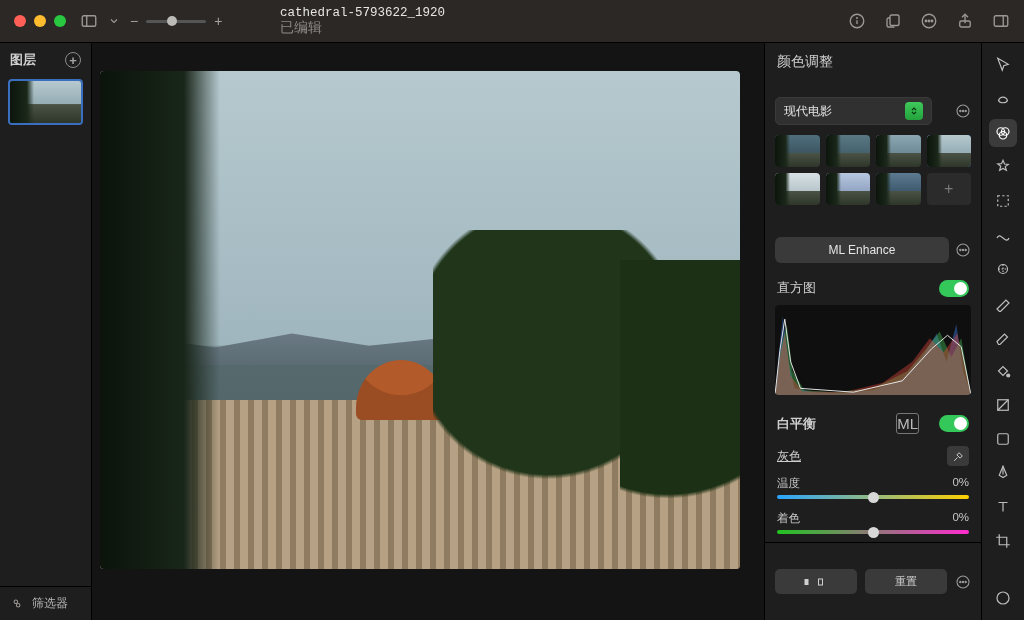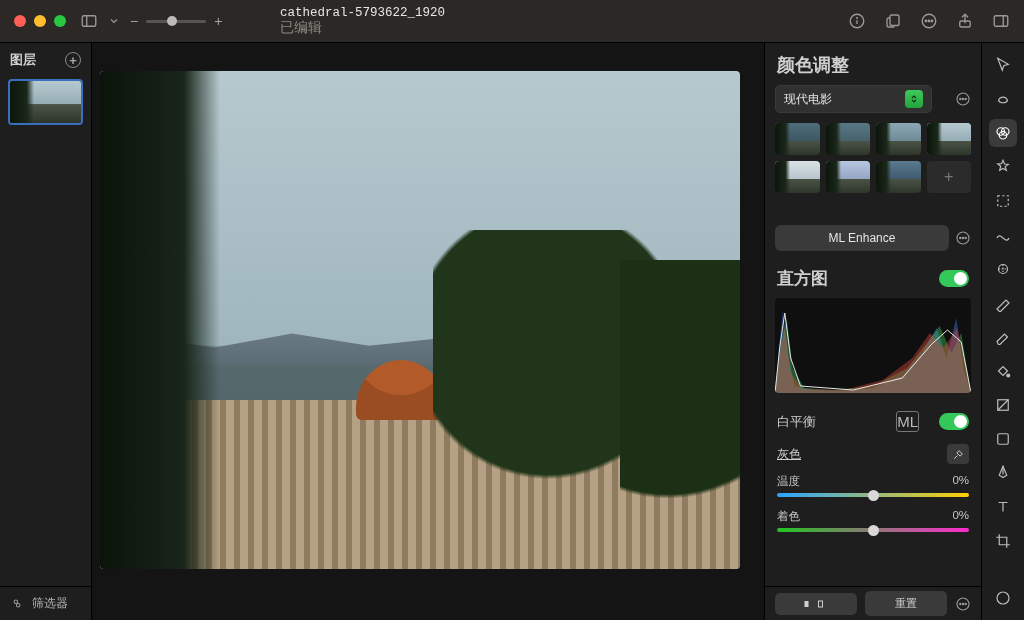--- a/index.html
+++ b/index.html
@@ -46,21 +46,21 @@
   .plus-circ{width:16px;height:16px;border:1px solid #8b8b8b;border-radius:50%;display:flex;align-items:center;justify-content:center;font-size:13px;line-height:1;color:#a5a5a5;}
   .layer-thumb{margin:4px 8px;border:2px solid #3a6fbf;border-radius:4px;overflow:hidden;height:46px;position:relative;}
   .layers-footer{margin-top:auto;border-top:1px solid var(--line);height:34px;display:flex;align-items:center;gap:8px;padding:0 10px;color:#b7b7b7;}
 
   
   .canvas{flex:1;background:#141414;display:flex;padding:28px 0 30px 8px;}
   .photo{position:relative;width:640px;height:498px;border-radius:4px;overflow:hidden;background:linear-gradient(#b6c9cf,#a0b6be 55%,#576a6e 56%,#4a5f63);}
 
   
   .inspector{width:218px;background:#1e1e1e;border-left:1px solid var(--line);border-right:1px solid var(--line);display:flex;flex-direction:column;overflow:hidden;}
-  .insp-h{padding:10px 12px 8px;font-size:18px;font-weight:700;}
+  .insp-h{padding:10px 12px 26px;font-size:14px;font-weight:400;}
   .preset-select{margin:0 10px 10px;display:flex;align-items:center;gap:23px;}
   .preset-select .sel{flex:1;background:#303030;border:1px solid #3a3a3a;border-radius:5px;padding:4px 8px;display:flex;align-items:center;font-size:12px;color:#e5e5e5;}
   .preset-select .upd{width:18px;height:18px;border-radius:4px;background:linear-gradient(#3fc95b,#23a33d);display:flex;align-items:center;justify-content:center;margin-left:auto;}
   .preset-select .upd svg{width:10px;height:10px;fill:#06340f;}
   .preset-grid{display:grid;grid-template-columns:repeat(4,1fr);gap:6px;padding:0 10px 12px;}
   .swatch{height:32px;border-radius:4px;overflow:hidden;position:relative;}
   .swatch.sel{outline:2px solid #4a8bec;outline-offset:-2px;}
   .swatch.add{background:#2b2b2b;display:flex;align-items:center;justify-content:center;color:#777;font-size:16px;}
   .ml-row{margin:20px 10px 10px;display:flex;gap:6px;align-items:center;}
   .ml-btn{flex:1;background:#3a3a3a;border-radius:6px;text-align:center;padding:6px 0;font-size:12px;color:#e5e5e5;}
@@ -71,21 +71,21 @@
   .wb-row{display:flex;align-items:center;justify-content:space-between;padding:8px 12px 6px;}
   .ml-chip{font-size:15px;border:1px solid #777;color:#bbb;border-radius:3px;padding:1px 0;margin-right:20px;}
   .gray-row{display:flex;align-items:center;justify-content:space-between;padding:6px 12px;text-decoration:underline;}
   .eyedrop{width:22px;height:20px;background:#3a3a3a;border-radius:4px;display:flex;align-items:center;justify-content:center;}
   .slider-blk{padding:4px 12px 2px;}
   .slider-blk .lbl{display:flex;justify-content:space-between;margin-bottom:4px;color:#c7c7c7;font-size:11.5px;}
   .slider{height:4px;border-radius:2px;position:relative;margin-bottom:6px;}
   .slider.temp{background:linear-gradient(90deg,#2aa4ff 0%,#ffd000 100%);}   
   .slider.tint{background:linear-gradient(90deg,#21c421 0%,#ff2bd0 100%);}    
   .slider .knob{position:absolute;top:-3.5px;left:calc(50% - 5px);width:11px;height:11px;border-radius:50%;background:#d8d8d8;}
-  .insp-foot{margin-top:auto;border-top:1px solid var(--line);display:flex;gap:8px;padding:4px 10px;align-items:center;}
+  .insp-foot{margin-top:auto;border-top:1px solid var(--line);display:flex;gap:8px;padding:26px 10px;}
   .insp-foot .btn{flex:1;background:#3a3a3a;border-radius:5px;text-align:center;padding:5px 0;font-size:11px;color:#d0d0d0;}
   .insp-foot .btn.split{display:flex;align-items:center;justify-content:center;gap:2px;}
 
   
   .tools{width:42px;background:#1e1e1e;display:flex;flex-direction:column;align-items:center;padding:8px 0;gap:6px;}
   .tool{width:28px;height:28px;border-radius:6px;display:flex;align-items:center;justify-content:center;color:#bdbdbd;}
   .tool.active{background:#3b3b3b;color:#fff;}
   .tool svg{width:18px;height:18px;stroke:currentColor;fill:none;stroke-width:1.6;}
 
   
@@ -259,34 +259,34 @@
           <svg viewBox="0 0 24 24" fill="none" stroke="#9a9a9a" stroke-width="1.6">
             <circle cx="12" cy="12" r="9"></circle>
             <circle cx="8" cy="12" r="1" fill="#9a9a9a"></circle>
             <circle cx="12" cy="12" r="1" fill="#9a9a9a"></circle>
             <circle cx="16" cy="12" r="1" fill="#9a9a9a"></circle>
           </svg>
         </span>
     </div>
 
     <div class="hist-row">
-      <span style="font-size:17px;font-weight:700">直方图</span>
+      <span style="font-size:13px;font-weight:400">直方图</span>
       <span class="toggle"></span>
     </div>
     <div class="histogram">
       <svg viewBox="0 0 200 95" preserveAspectRatio="none" style="position:absolute;inset:0;width:100%;height:100%">
         <path d="M0 95 L4 50 L8 12 L14 60 L20 88 L40 92 L70 93 L100 90 L130 78 L150 55 L165 30 L175 60 L185 20 L192 70 L200 95 Z" fill="rgba(60,120,220,.45)"></path>
         <path d="M0 95 L6 45 L12 20 L18 70 L30 90 L60 92 L100 88 L135 70 L155 45 L168 28 L180 55 L190 35 L200 95 Z" fill="rgba(70,200,90,.4)"></path>
         <path d="M0 95 L5 55 L10 30 L16 75 L28 91 L70 92 L110 82 L140 60 L158 35 L172 50 L186 30 L200 95 Z" fill="rgba(230,70,60,.4)"></path>
         <path d="M0 95 L5 48 L10 15 L16 60 L26 88 L80 92 L130 80 L160 46 L176 32 L190 44 L200 95" fill="none" stroke="#e9e9e9" stroke-width="1"></path>
       </svg>
     </div>
 
     <div class="wb-row">
-      <span style="font-size:13px;font-weight:400">白平衡</span>
+      <span style="font-size:13px;font-weight:700">白平衡</span>
       <span style="display:flex;align-items:center">
         <span class="ml-chip">ML</span>
         <span class="toggle"></span>
       </span>
     </div>
 
     <div class="gray-row">
       <span>灰色</span>
       <span class="eyedrop">
         <svg viewBox="0 0 24 24" width="13" height="13" fill="none" stroke="#cfcfcf" stroke-width="1.8">

